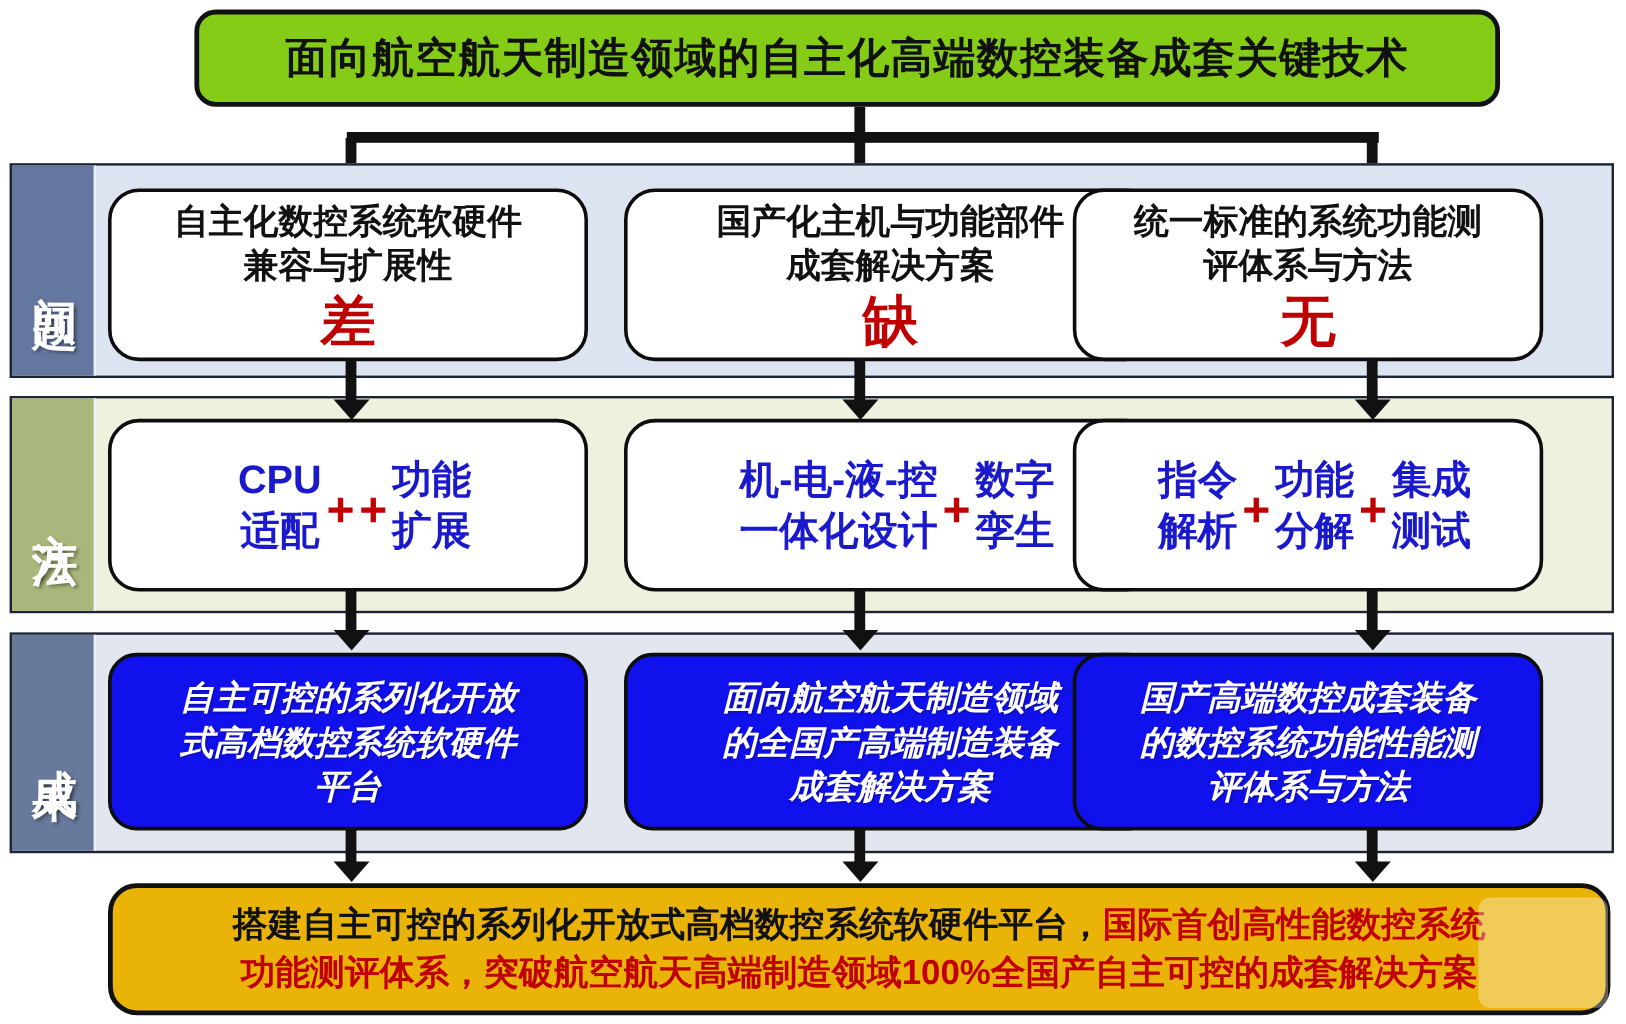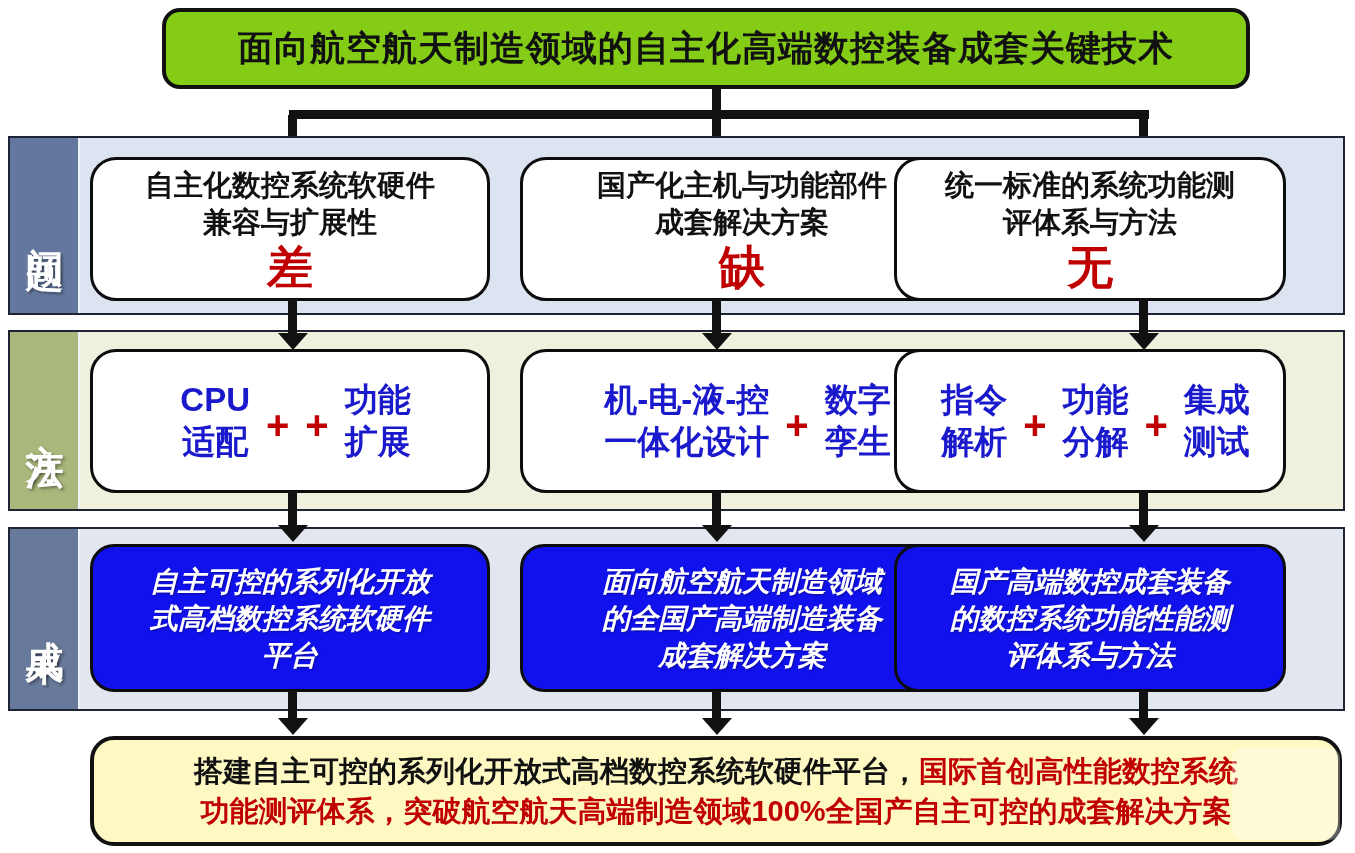--- a/index.html
+++ b/index.html
@@ -38,42 +38,42 @@
     position:absolute;top:157px;height:144px;background:#fff;
     border:3px solid #0d0d0d;border-radius:26px;box-sizing:border-box;
     display:flex;flex-direction:column;align-items:center;justify-content:center;
   }
   .ptext{font-size:29px;font-weight:bold;color:#111;line-height:37px;white-space:pre-line;text-align:center;}
   .pstatus{font-size:46px;font-weight:bold;color:#c00000;line-height:50px;margin-top:1px;}
   
   .mbox{
     position:absolute;top:349px;height:144px;background:#fff;
     border:3px solid #0d0d0d;border-radius:26px;box-sizing:border-box;
-    display:flex;align-items:center;justify-content:center;gap:16px;padding-left:11px;
+    display:flex;align-items:center;justify-content:center;gap:4px;padding-left:11px;
   }
   .term{font-size:33px;font-weight:bold;color:#1a1acc;line-height:42px;white-space:pre-line;text-align:center;}
   .plus{font-size:40px;font-weight:bold;color:#c00000;padding-top:8px;}
   
   .rbox{
     position:absolute;top:544px;height:148px;background:#1111ee;
     border:3px solid #0d0d0d;border-radius:24px;box-sizing:border-box;
     display:flex;align-items:center;justify-content:center;
     color:#fff;font-size:28px;font-weight:bold;line-height:37px;
     white-space:pre-line;text-align:center;
     text-shadow:1px 1px 2px rgba(0,0,40,0.4);
     font-style:italic;
   }
   
   .c1{left:90px;width:400px;}
   .c2{left:520px;width:444px;}
   .c3{left:894px;width:392px;}
   
   .bottom-box{
     position:absolute;left:90px;top:736px;width:1252px;height:110px;
-    border:4px solid #111;border-radius:24px;background:#fef9c3;box-sizing:border-box;
+    border:4px solid #111;border-radius:24px;background:#eab308;box-sizing:border-box;
     display:flex;align-items:center;justify-content:center;padding:0 24px;
     text-align:center;font-size:29px;font-weight:bold;line-height:40px;
   }
   .blk{color:#111;}
   .red{color:#c00000;}
   .watermark{
     position:absolute;left:1232px;top:748px;width:108px;height:92px;
     background:rgba(255,255,255,0.32);border-radius:10px;pointer-events:none;
   }
 </style>

